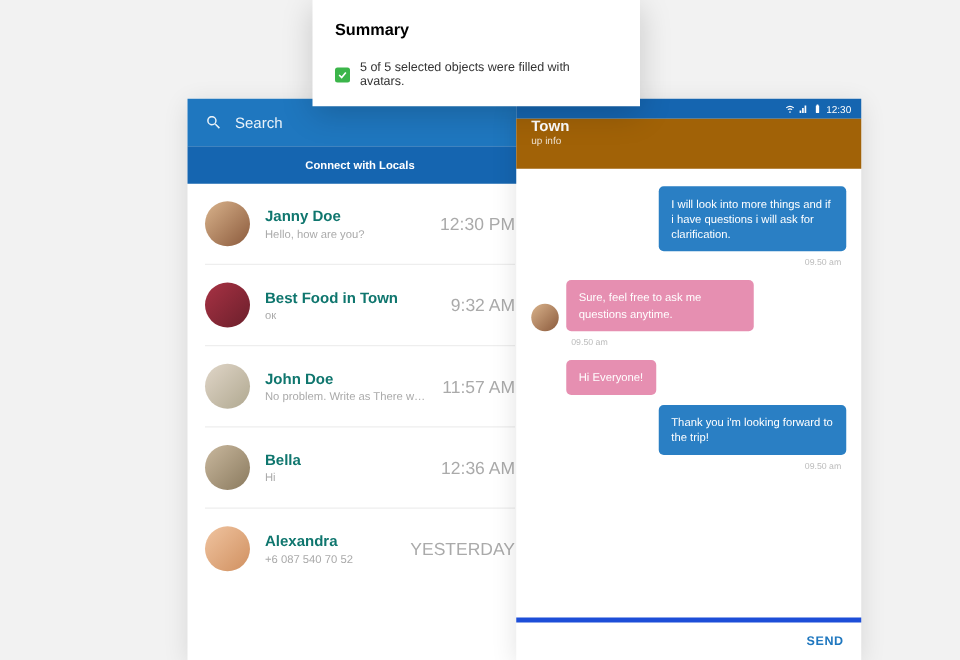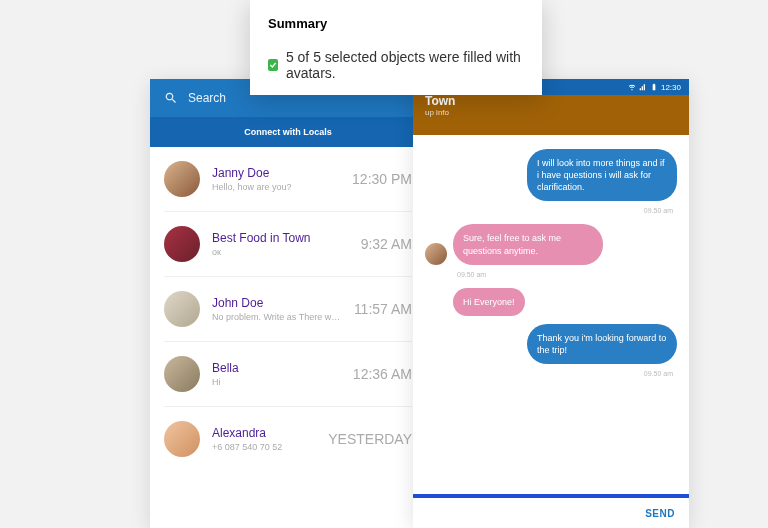--- a/index.html
+++ b/index.html
@@ -44,21 +44,21 @@
     flex: none; background: #ccc;
     display: flex; align-items: center; justify-content: center;
     overflow: hidden;
   }
   .avatar.a1 { background: linear-gradient(135deg,#d9b38c,#8b5a3c); }
   .avatar.a2 { background: linear-gradient(135deg,#a83244,#6b1f2b); }
   .avatar.a3 { background: linear-gradient(135deg,#e0d6c8,#b0a890); }
   .avatar.a4 { background: linear-gradient(135deg,#c9b89e,#8a7a5e); }
   .avatar.a5 { background: linear-gradient(135deg,#f0c4a0,#d09060); }
   .chatmid { flex: 1; min-width: 0; }
-  .chatname { font-size: 12px; font-weight: 400; color: #4c1d95; }
+  .chatname { font-size: 12px; font-weight: 700; color: #0f766e; }
   .chatsub { font-size: 9px; color: #aaa; margin-top: 2px; white-space: nowrap; overflow: hidden; text-overflow: ellipsis; }
   .chattime { font-size: 14px; color: #aaa; white-space: nowrap; }
 
   
   .statusbar {
     height: 16px; background: #1565b0;
     display: flex; align-items: center; justify-content: flex-end;
     gap: 3px; padding: 0 8px; color: #fff; font-size: 8px;
   }
   .statusbar svg { width: 8px; height: 8px; fill: #fff; }
@@ -70,44 +70,44 @@
   .chatheader .sub { font-size: 8px; opacity: .8; }
   .messages { padding: 14px 12px 0; }
   .msgrow { display: flex; margin-bottom: 6px; align-items: flex-end; gap: 6px; }
   .msgrow.right { justify-content: flex-end; }
   .msgrow .mavatar {
     width: 22px; height: 22px; border-radius: 50%; flex: none;
     background: linear-gradient(135deg,#d9b38c,#8b5a3c);
   }
   .msgrow .spacer { width: 22px; flex: none; }
   .bubble {
-    max-width: 150px; padding: 8px 10px; border-radius: 20px;
+    max-width: 150px; padding: 8px 10px; border-radius: 4px;
     font-size: 9px; line-height: 1.35; color: #fff;
   }
   .bubble.blue { background: #2a7fc4; }
   .bubble.pink { background: #e68fb1; }
   .tstamp { font-size: 7px; color: #bbb; text-align: right; margin: 0 4px 10px 0; }
   .tstamp.left { text-align: left; margin-left: 32px; }
   .sendbar {
     position: absolute; bottom: 0; left: 0; right: 0;
     height: 34px; border-top: 4px solid #1d4ed8;
     display: flex; align-items: center; justify-content: flex-end;
     padding: 0 14px;
   }
   .sendbar .send { color: #1f77bf; font-size: 10px; font-weight: 700; letter-spacing: .5px; }
 
   
   .dialog {
     position: absolute; left: 250px; top: 0;
-    width: 292px; background: #fff;
+    width: 262px; background: #fff;
     box-shadow: 0 6px 24px rgba(0,0,0,0.18);
     padding: 16px 18px 14px;
   }
   .dialog h3 { font-size: 13px; font-weight: 700; margin-bottom: 18px; }
-  .dialog .row { display: flex; align-items: center; gap: 8px; font-size: 14px; color: #333; }
+  .dialog .row { display: flex; align-items: center; gap: 8px; font-size: 10px; color: #333; }
   .dialog .check {
     width: 12px; height: 12px; background: #3bb54a; border-radius: 2px;
     display: flex; align-items: center; justify-content: center;
   }
   .dialog .check svg { width: 8px; height: 8px; stroke: #fff; stroke-width: 2; fill: none; }
   .dialog .okrow { display: flex; justify-content: flex-end; margin-top: 10px; }
   .dialog .ok {
     background: #2a8fd8; color: #fff; border: none;
     border-radius: 10px; padding: 3px 16px; font-size: 9px; font-weight: 600;
     cursor: pointer;

